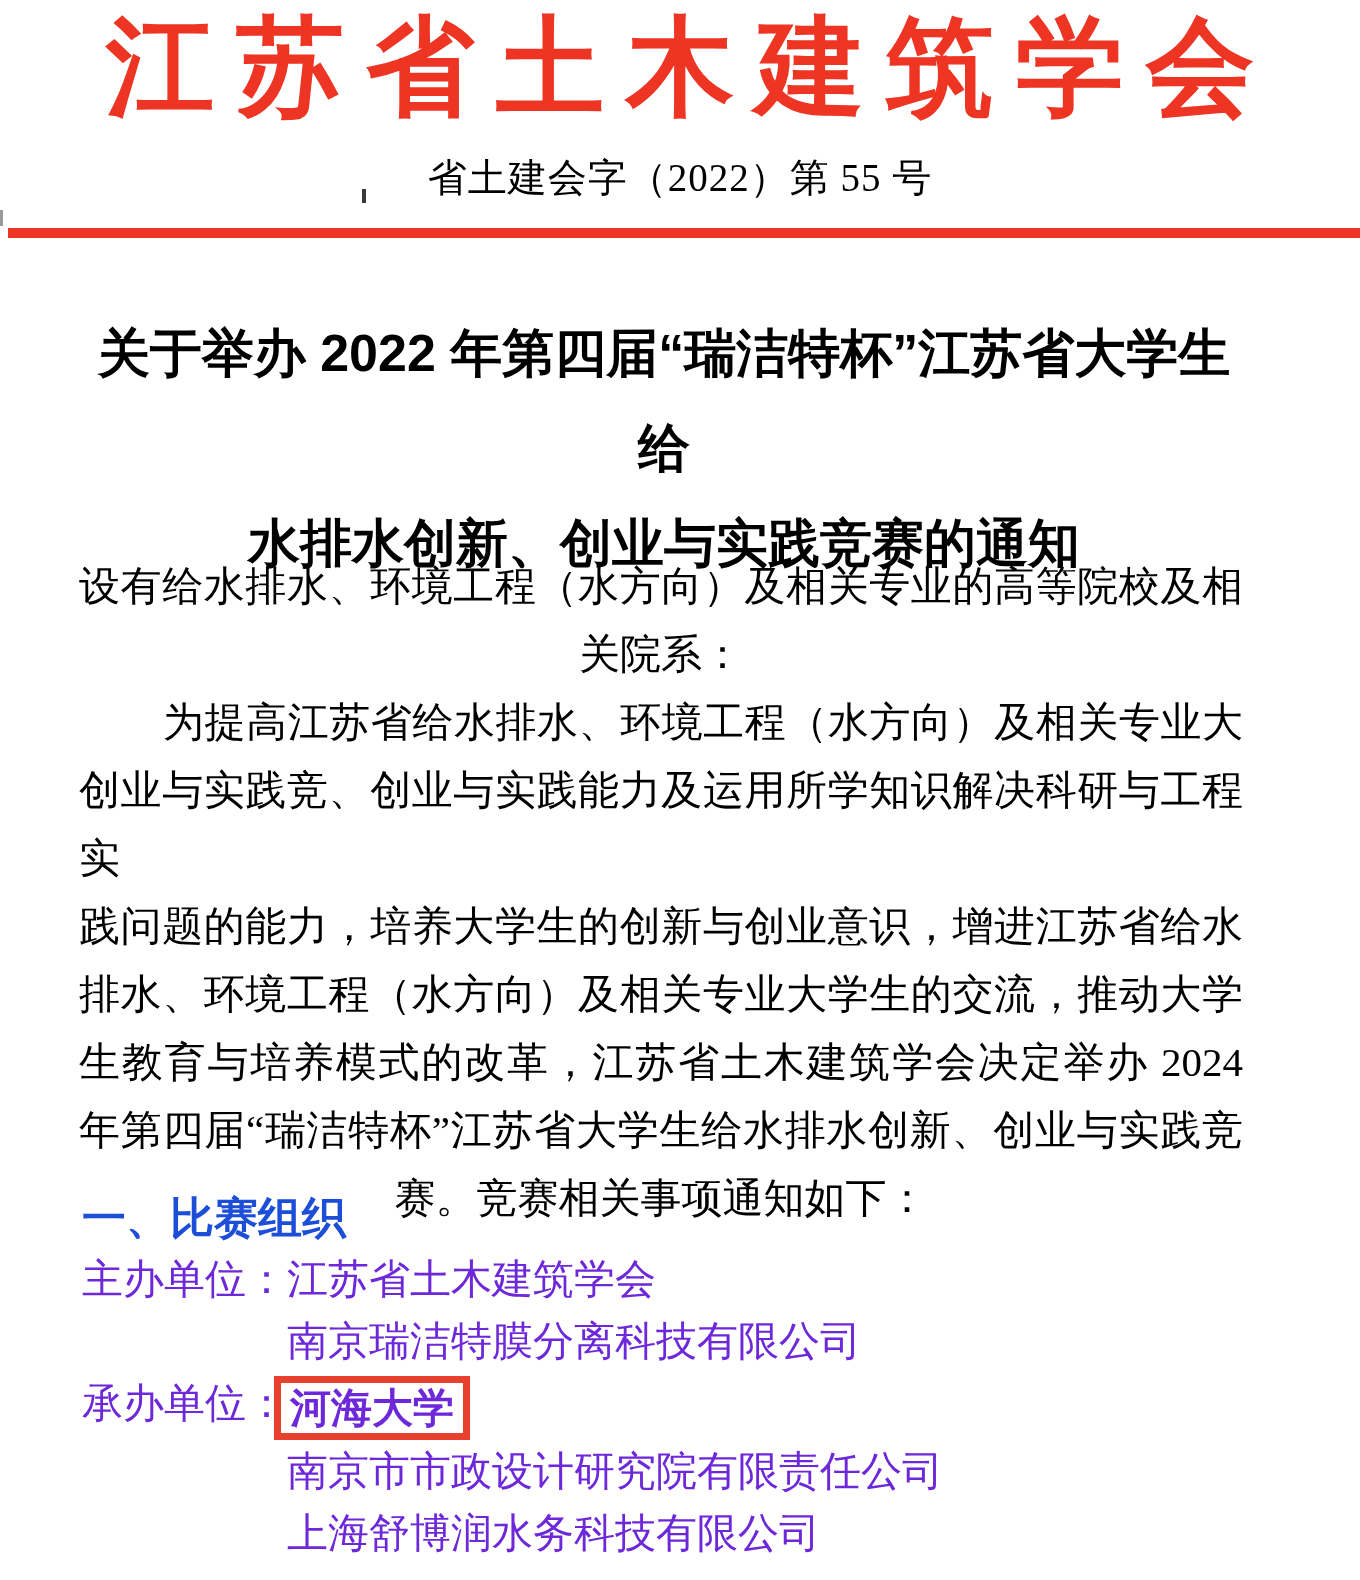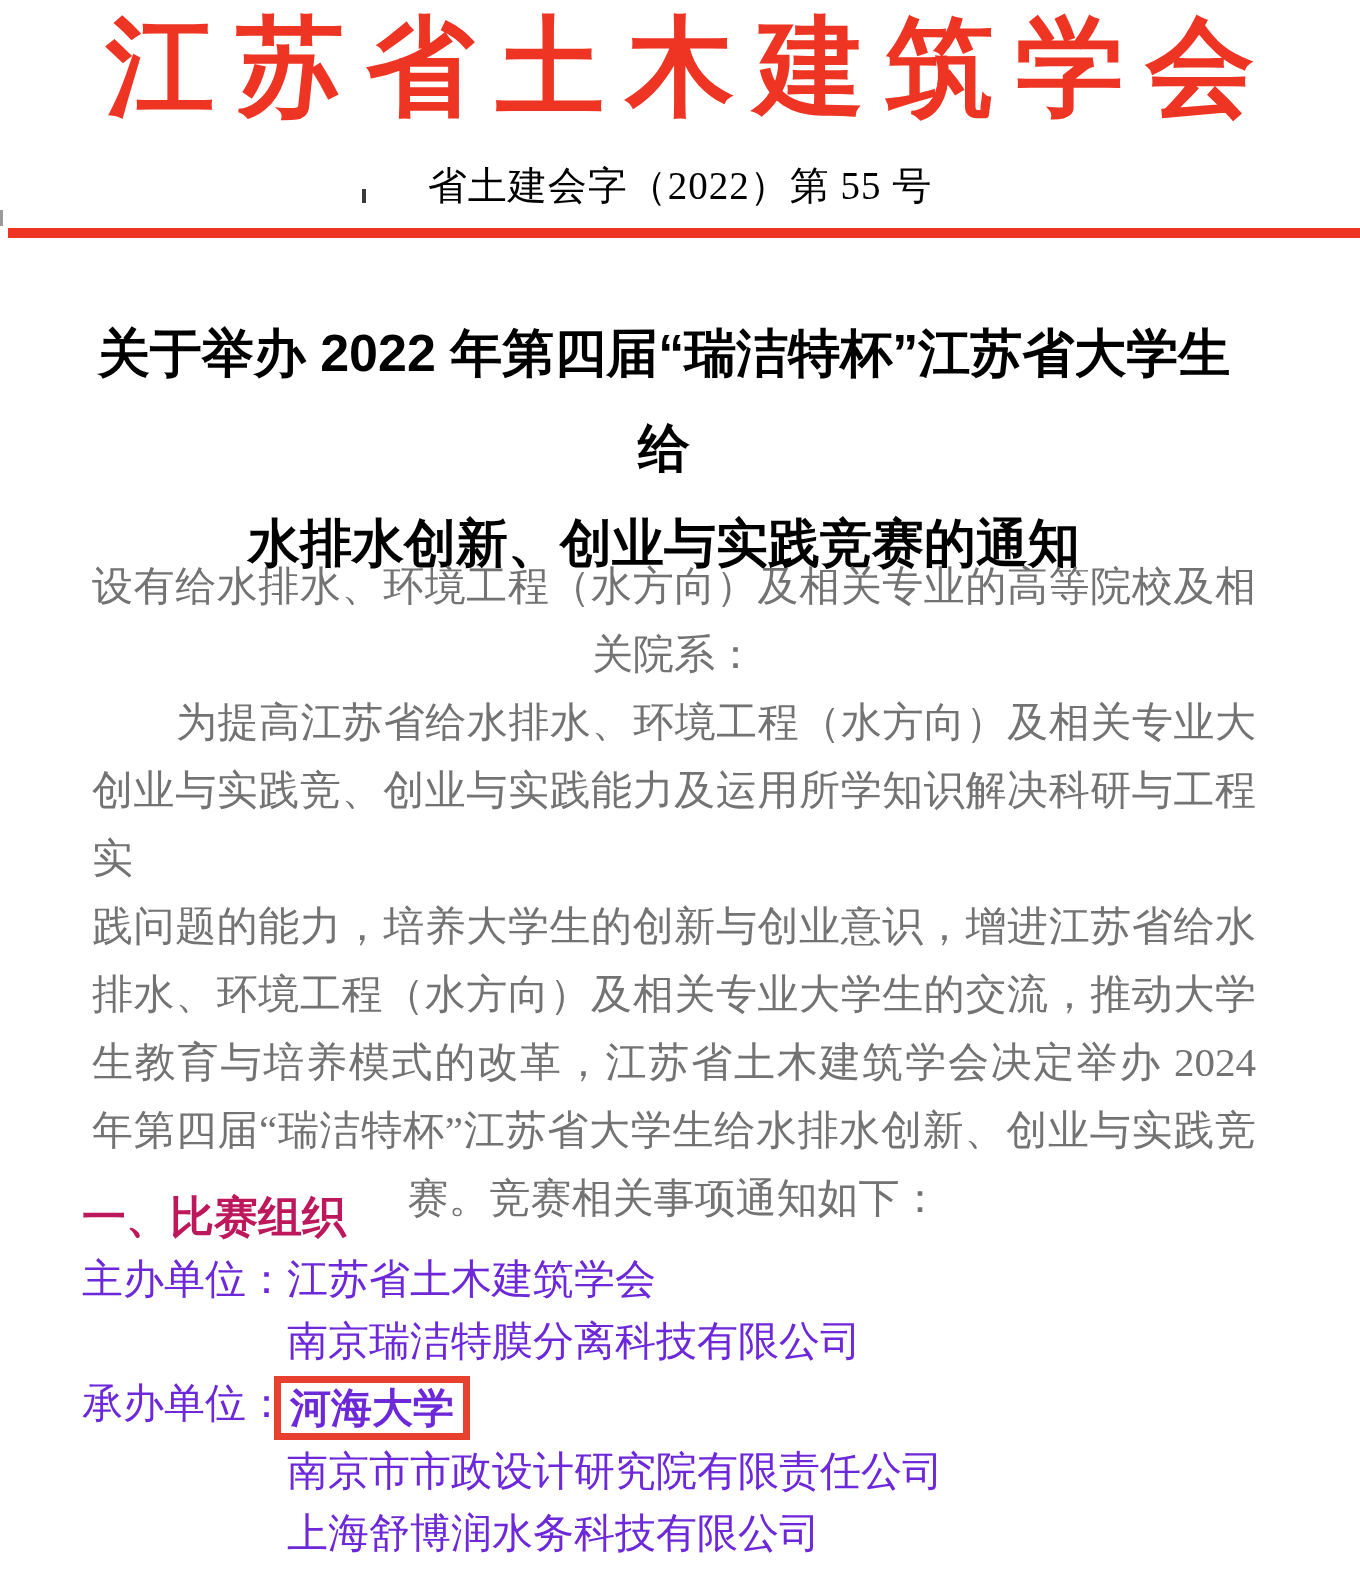--- a/index.html
+++ b/index.html
@@ -26,21 +26,21 @@
     font-weight:bold;
     font-size:108px;
     line-height:132px;
     letter-spacing:22px;
     text-indent:22px;
     color:var(--accent-red);
     white-space:nowrap;
   }
   .doc-number{
     position:absolute;
-    top:160px; left:0; width:100%;
+    top:152px; left:0; width:100%;
     text-align:center;
     font-size:39px;
     line-height:52px;
     letter-spacing:1px;
     color:#000;
   }
   .red-rule{
     position:absolute;
     top:228px; left:8px; right:0;
     height:10px;
@@ -53,40 +53,40 @@
     text-align:center;
     font-family:Liberation Sans, sans-serif;
     font-weight:bold;
     font-size:52px;
     line-height:95px;
     color:#000;
   }
   
   .body-lines{
     position:absolute;
-    top:552px; left:92px; width:1164px;
+    top:552px; left:79px; width:1164px;
     font-size:41px;
     line-height:68px;
-    color:#737373;
+    color:#000000;
   }
   .bline{white-space:nowrap;text-align:center;}
   .bline.just{
     white-space:normal;
     text-align:justify;
     text-align-last:justify;
   }
   .bline.ind{padding-left:84px;}
   .section-heading{
     position:absolute;
     top:1192px; left:82px;
-    font-family:Liberation Serif, serif;
+    font-family:Liberation Sans, sans-serif;
     font-weight:bold;
     font-size:44px;
     line-height:52px;
-    color:#be185d;
+    color:#1d4ed8;
   }
   
   .org-section{
     position:absolute;
     top:1248px; left:82px; width:1164px;
     font-size:41px;
     color:#6d28d9;
   }
   .org-row{
     min-height:62px;

